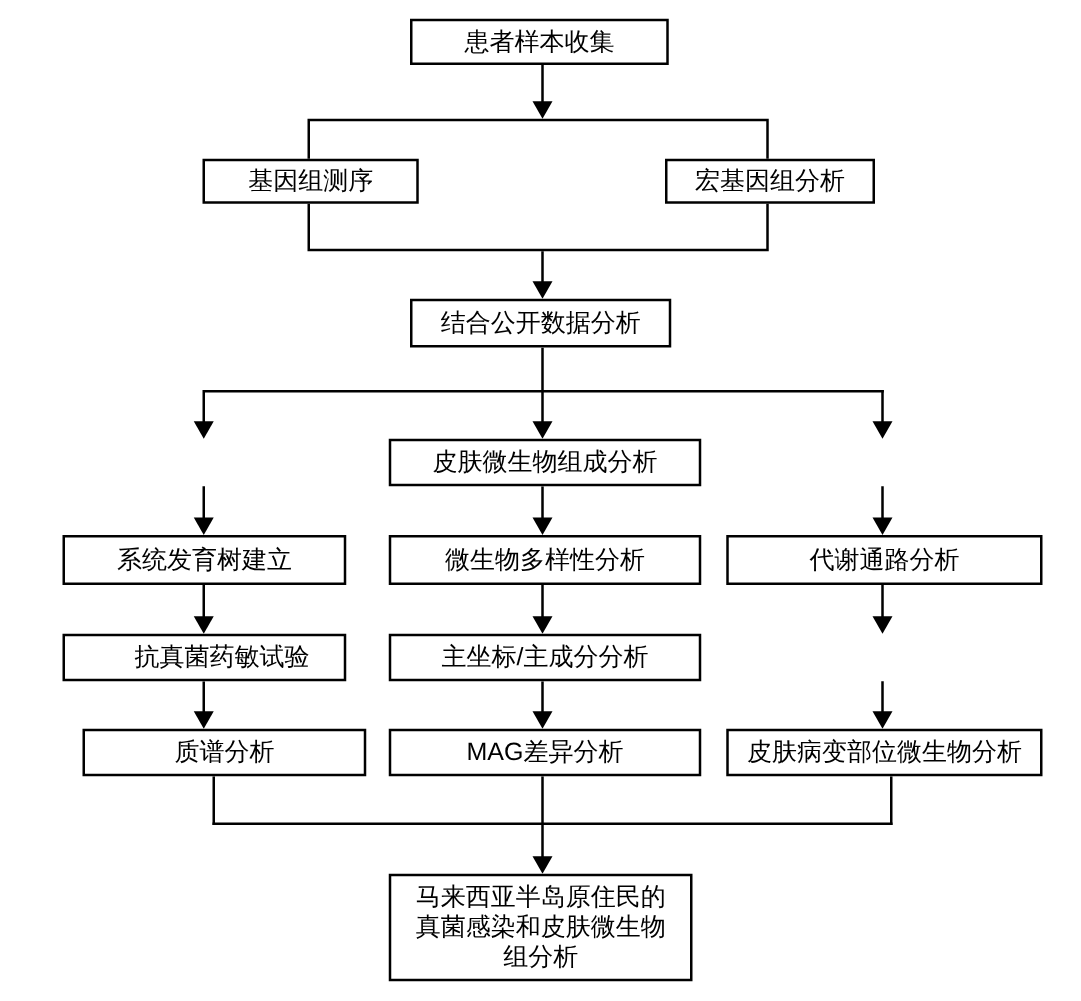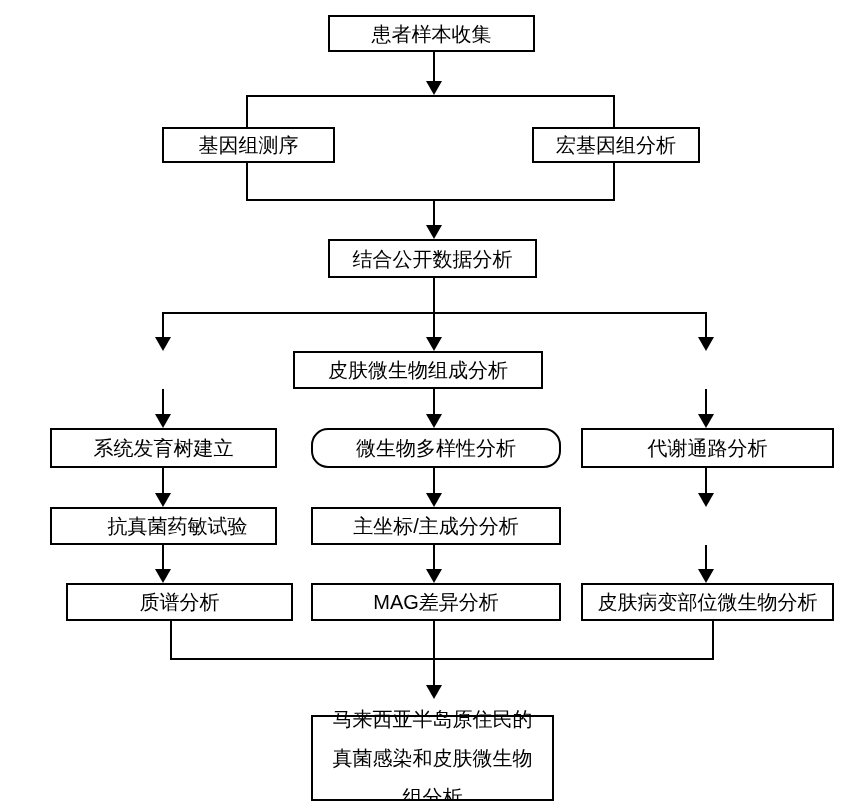--- a/index.html
+++ b/index.html
@@ -6,21 +6,21 @@
   .canvas{
     position:relative;width:865px;height:801px;background:#ffffff;
     font-family:"Liberation Sans","DejaVu Sans",sans-serif;color:#000;
     overflow:hidden;
   }
   .box{
     position:absolute;box-sizing:border-box;border:2px solid #000;background:#fff;
     display:flex;align-items:center;justify-content:center;text-align:center;
     font-size:20px;line-height:26px;z-index:2;white-space:nowrap;
   }
-  .box-final{white-space:pre-line;line-height:39px;margin-top:16px;}
+  .box-final{white-space:pre-line;line-height:24px;}
   .loop{
     position:absolute;box-sizing:border-box;border:2px solid #000;background:transparent;z-index:1;
   }
   .vline{position:absolute;width:2px;background:#000;z-index:0;}
   .hline{position:absolute;height:2px;background:#000;z-index:0;}
   .ahead{
     position:absolute;width:0;height:0;z-index:0;
     border-left:8px solid transparent;border-right:8px solid transparent;
     border-top:14px solid #000;
   }
@@ -78,22 +78,22 @@
   <div class="box" style="left:162px;top:127px;width:173px;height:36px;">基因组测序</div>
 
   <div class="box" style="left:532px;top:127px;width:168px;height:36px;">宏基因组分析</div>
 
   <div class="box" style="left:328px;top:239px;width:209px;height:39px;">结合公开数据分析</div>
 
   <div class="box" style="left:50px;top:428px;width:227px;height:40px;text-align:center;">系统发育树建立</div>
   <div class="box" style="left:50px;top:507px;width:227px;height:38px;padding-left:28px;">抗真菌药敏试验</div>
   <div class="box" style="left:50px;top:583px;width:227px;height:38px;margin-left:16px;">质谱分析</div>
 
-  <div class="box" style="left:293px;top:351px;width:250px;height:38px;">皮肤微生物组成分析</div>
-  <div class="box" style="left:311px;top:428px;width:250px;height:40px;border-radius:17px;">微生物多样性分析</div>
+  <div class="box" style="left:311px;top:351px;width:250px;height:38px;">皮肤微生物组成分析</div>
+  <div class="box" style="left:311px;top:428px;width:250px;height:40px;">微生物多样性分析</div>
   <div class="box" style="left:311px;top:507px;width:250px;height:38px;">主坐标/主成分分析</div>
   <div class="box" style="left:311px;top:583px;width:250px;height:38px;">MAG差异分析</div>
 
   <div class="box" style="left:581px;top:428px;width:253px;height:40px;">代谢通路分析</div>
   <div class="box" style="left:581px;top:583px;width:253px;height:38px;">皮肤病变部位微生物分析</div>
 
   <div class="box box-final" style="left:311px;top:699px;width:243px;height:86px;">马来西亚半岛原住民的
 真菌感染和皮肤微生物
 组分析</div>
 

